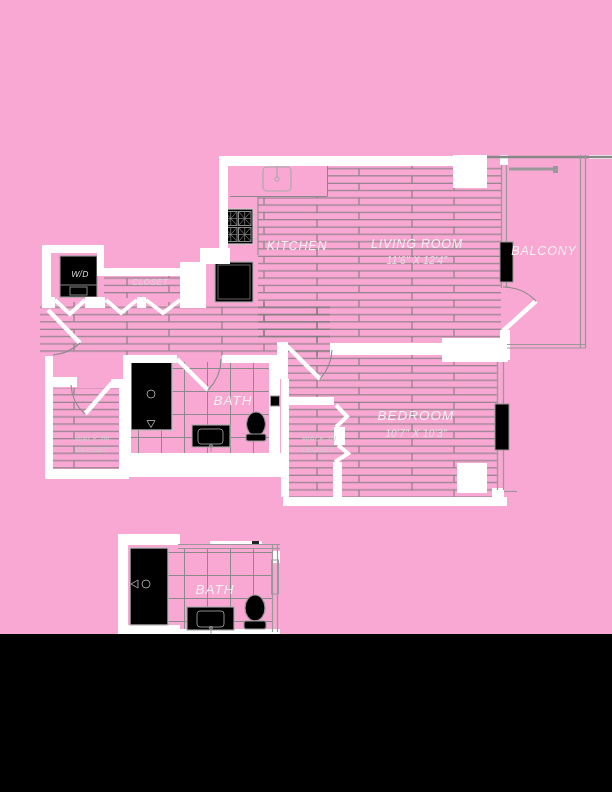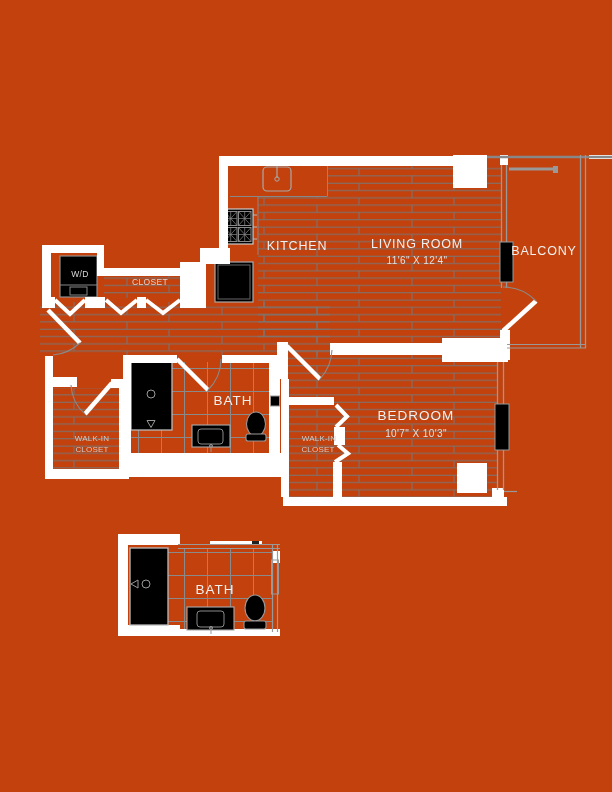--- a/index.html
+++ b/index.html
@@ -1,16 +1,16 @@
 <!DOCTYPE html>
 <html><head>
 <meta charset="utf-8">
 <style>
   html,body{margin:0;padding:0;background:#000;}
-  .page{position:relative;width:612px;height:792px;background:#c2410c;overflow:hidden;}
+  .page{position:relative;width:612px;height:634px;background:#f9a8d4;overflow:hidden;font-style:italic;}
   .page svg{position:absolute;left:0;top:0;display:block;}
   text{font-family:"Liberation Sans","DejaVu Sans",sans-serif;fill:#f0f0f0;}
   .room-label{font-size:12.5px;letter-spacing:0.8px;}
   .big-label{font-size:13.5px;letter-spacing:1px;}
   .dim-label{font-size:10px;letter-spacing:0.4px;fill:#e2e2e2;}
   .small-label{font-size:8.5px;letter-spacing:0.3px;fill:#d9d9d9;}
   .tiny-label{font-size:8px;letter-spacing:0.2px;fill:#cccccc;}
 </style>
 </head>
 <body>

